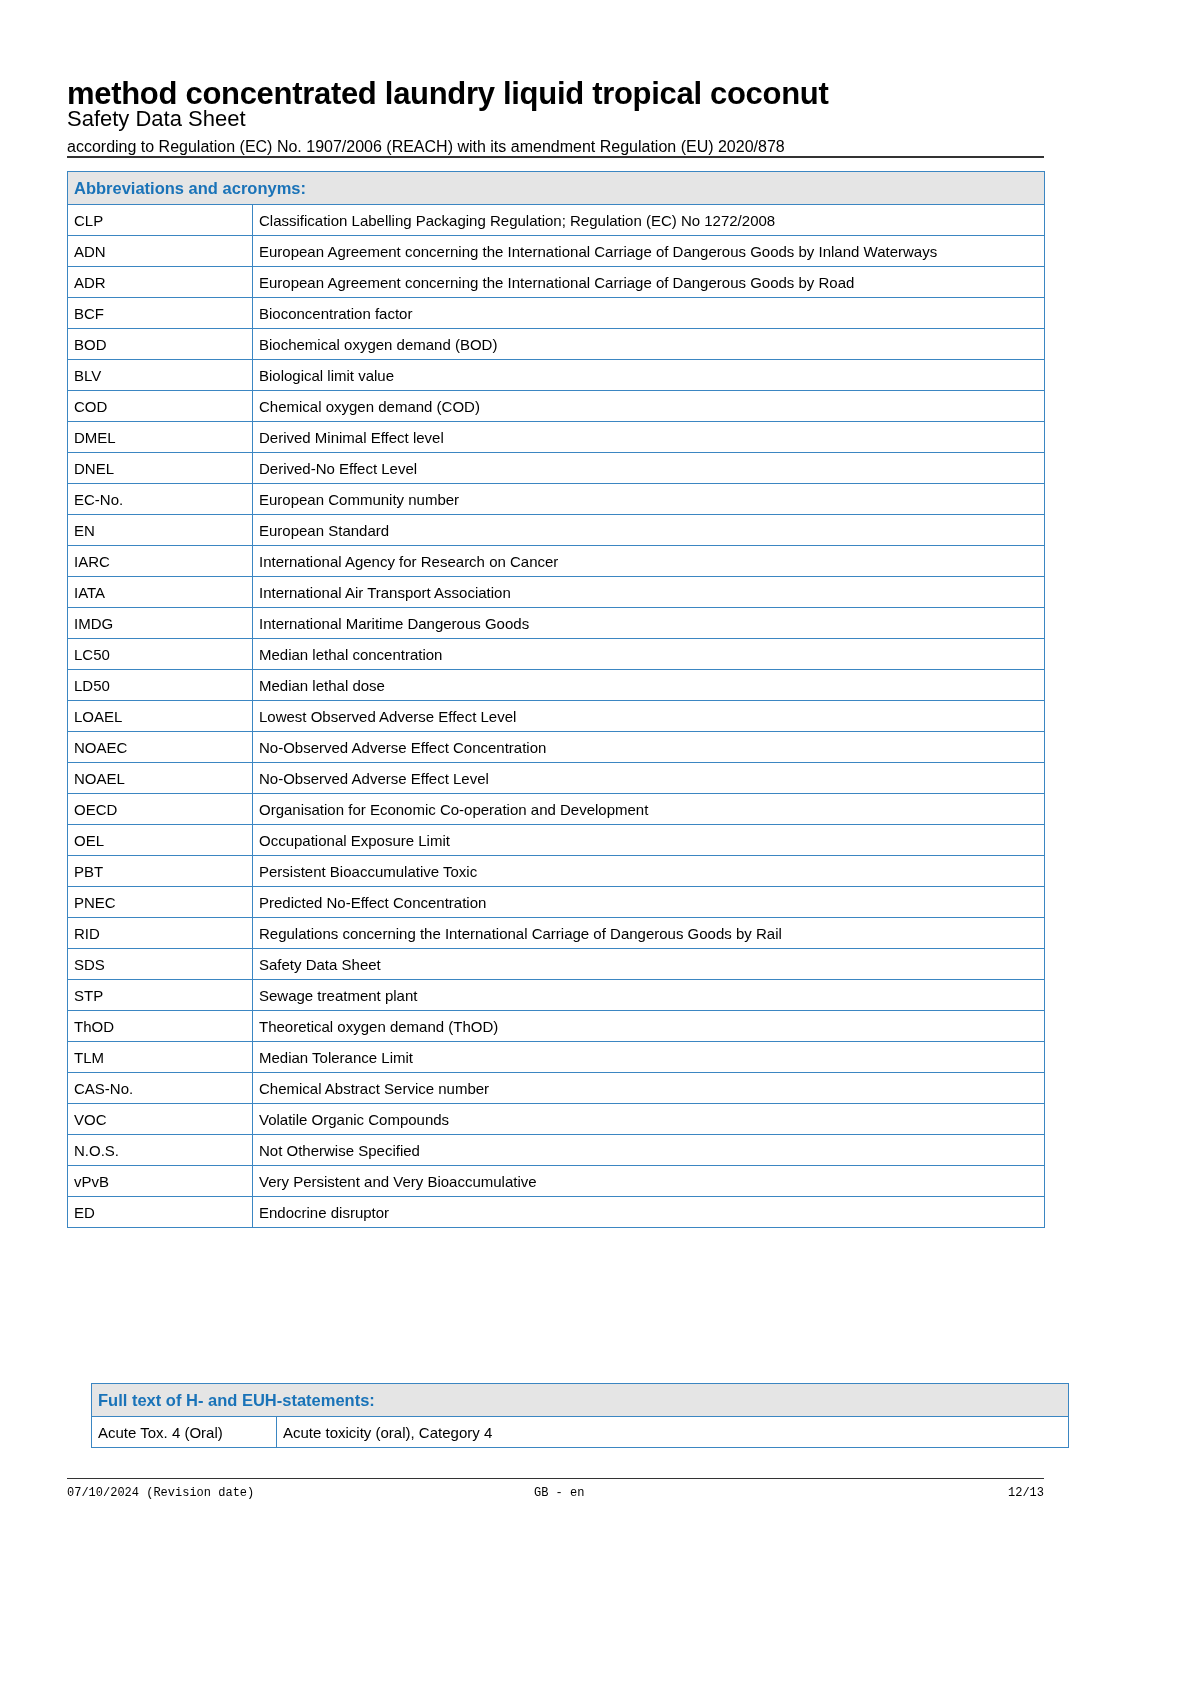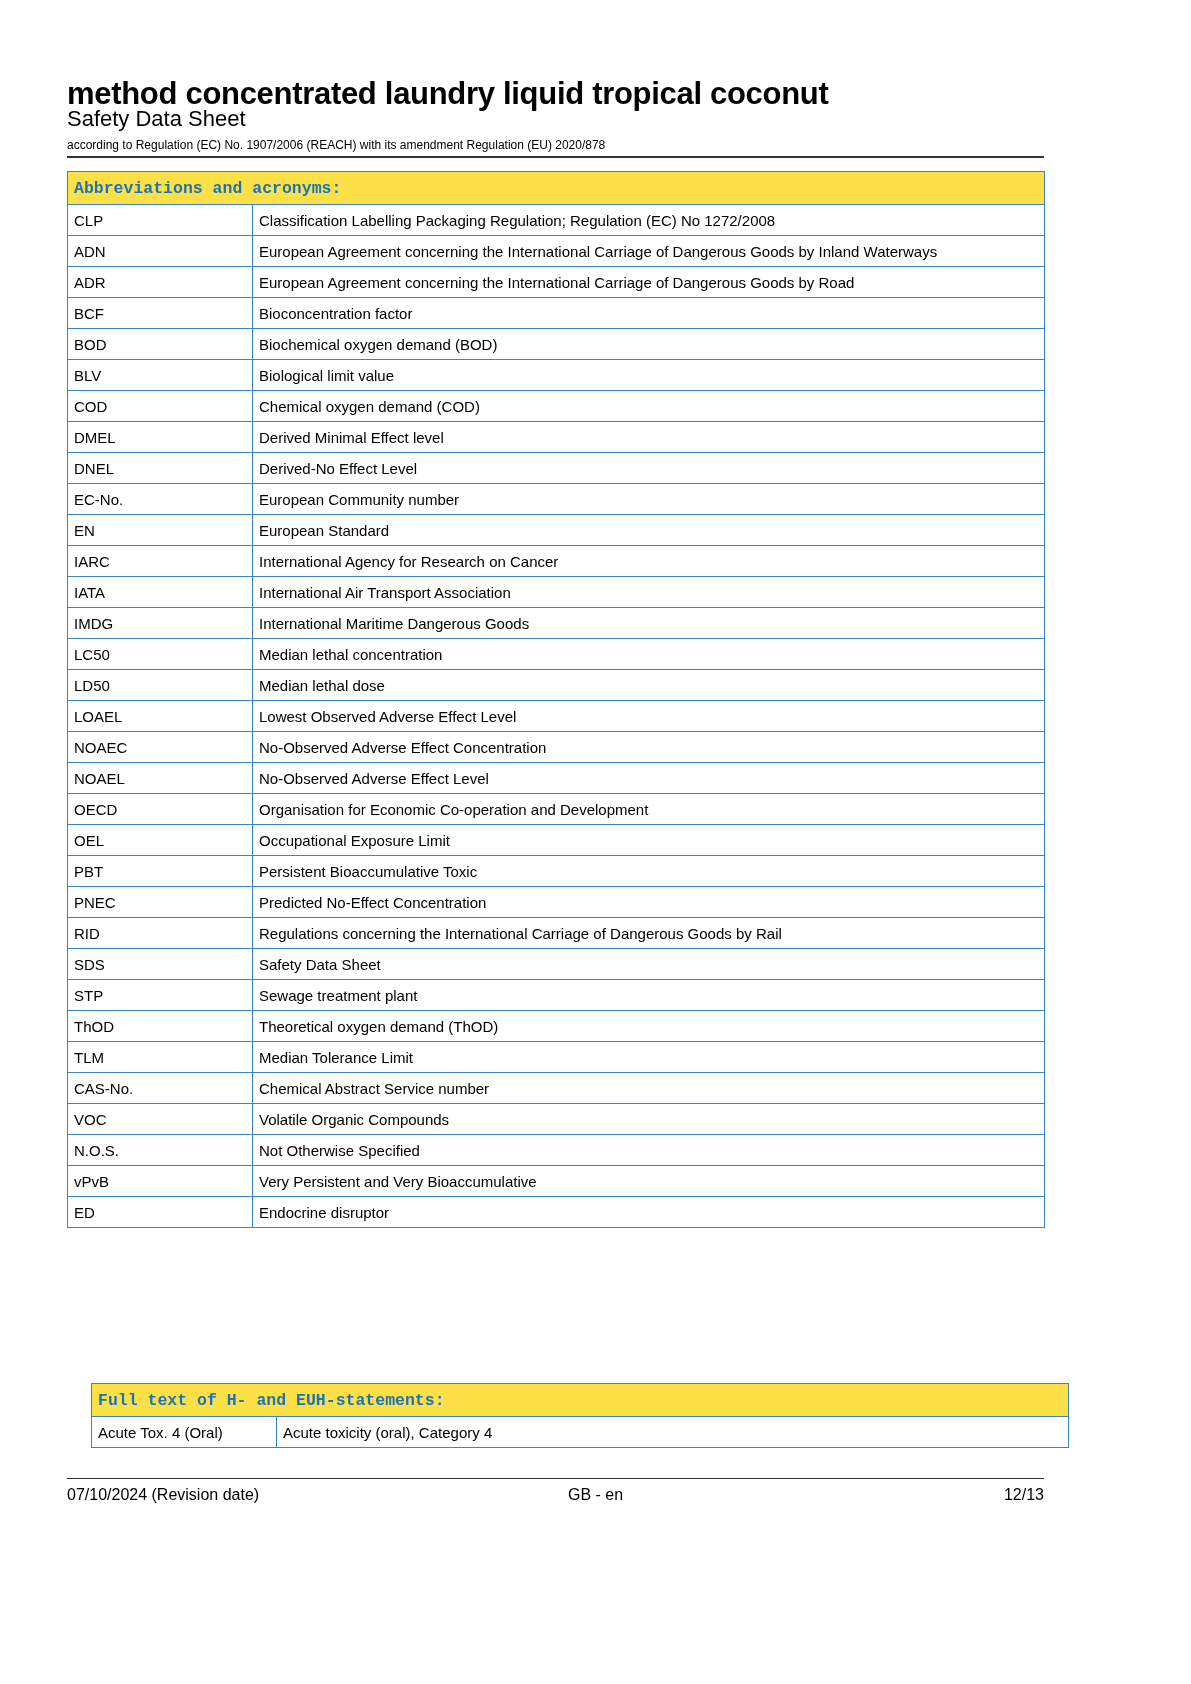--- a/index.html
+++ b/index.html
@@ -1,30 +1,30 @@
 <!DOCTYPE html>
 <html><head>
 <meta charset="utf-8">
 <style>
   html, body { margin: 0; padding: 0; background: #ffffff; }
   body { width: 1191px; height: 1684px; position: relative; font-family: "Liberation Sans", sans-serif; color: #000; }
   .title { position: absolute; left: 67px; top: 76px; font-size: 31px; font-weight: bold; letter-spacing: -0.3px; white-space: nowrap; }
   .subtitle { position: absolute; left: 67px; top: 106px; font-size: 22px; white-space: nowrap; }
-  .regline { position: absolute; left: 67px; top: 138px; font-size: 12px; white-space: nowrap; }
+  .regline { position: absolute; left: 67px; top: 138px; font-size: 16px; white-space: nowrap; }
   .hr-top { position: absolute; left: 67px; top: 156px; width: 977px; height: 2px; background: #333; }
   table { position: absolute; left: 67px; border-collapse: collapse; width: 978px; table-layout: fixed; }
   td, th { border: 1.5px solid #3b86c2; font-size: 15px; text-align: left; padding: 0 6px; height: 30px; white-space: nowrap; overflow: hidden; }
-  th { background: #fde047; color: #1a73b8; font-weight: bold; font-size: 16.5px; height: 32px; font-family: Liberation Mono, monospace; }
+  th { background: #e5e5e5; color: #1a73b8; font-weight: bold; font-size: 16.5px; height: 32px; }
   col.c1 { width: 185px; }
   #abbr { top: 171px; }
   #hstat { top: 1383px; margin-left: 24px; }
   .hr-bot { position: absolute; left: 67px; top: 1478px; width: 977px; height: 1px; background: #333; }
-  .foot { position: absolute; top: 1486px; font-size: 16px; white-space: nowrap; }
+  .foot { position: absolute; top: 1486px; font-size: 12px; white-space: nowrap; font-family: Liberation Mono, monospace; }
   .foot-l { left: 67px; }
-  .foot-c { left: 534px; margin-left: 34px; }
+  .foot-c { left: 534px; }
   .foot-r { right: 147px; }
 </style>
 </head>
 <body>
 
 <div class="title">method concentrated laundry liquid tropical coconut</div>
 <div class="subtitle">Safety Data Sheet</div>
 <div class="regline">according to Regulation (EC) No. 1907/2006 (REACH) with its amendment Regulation (EU) 2020/878</div>
 <div class="hr-top"></div>
 

